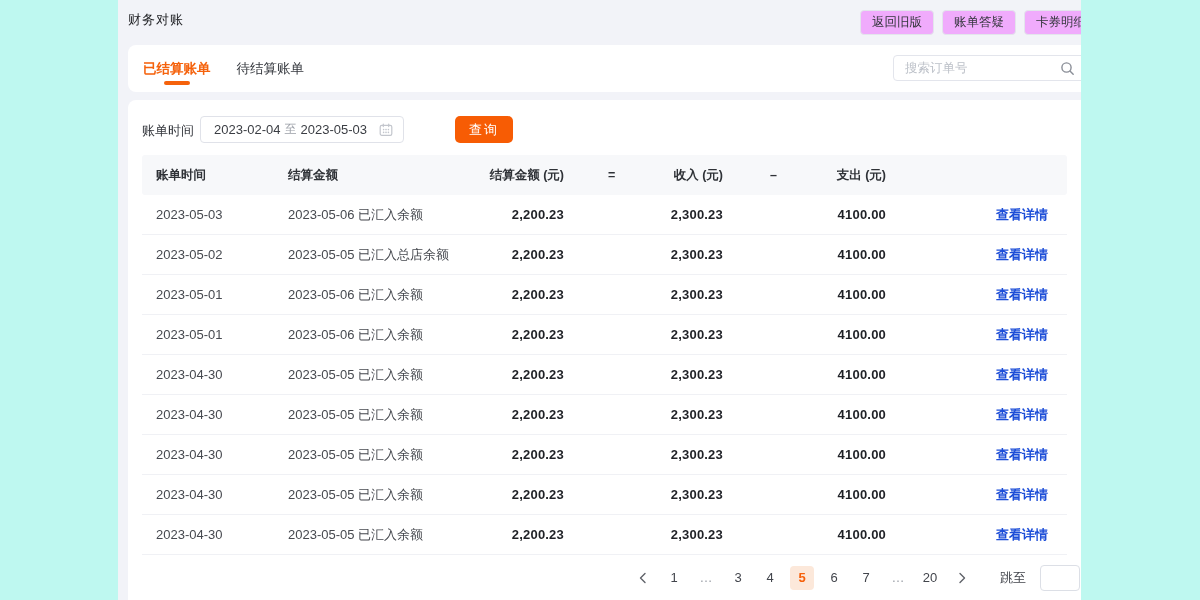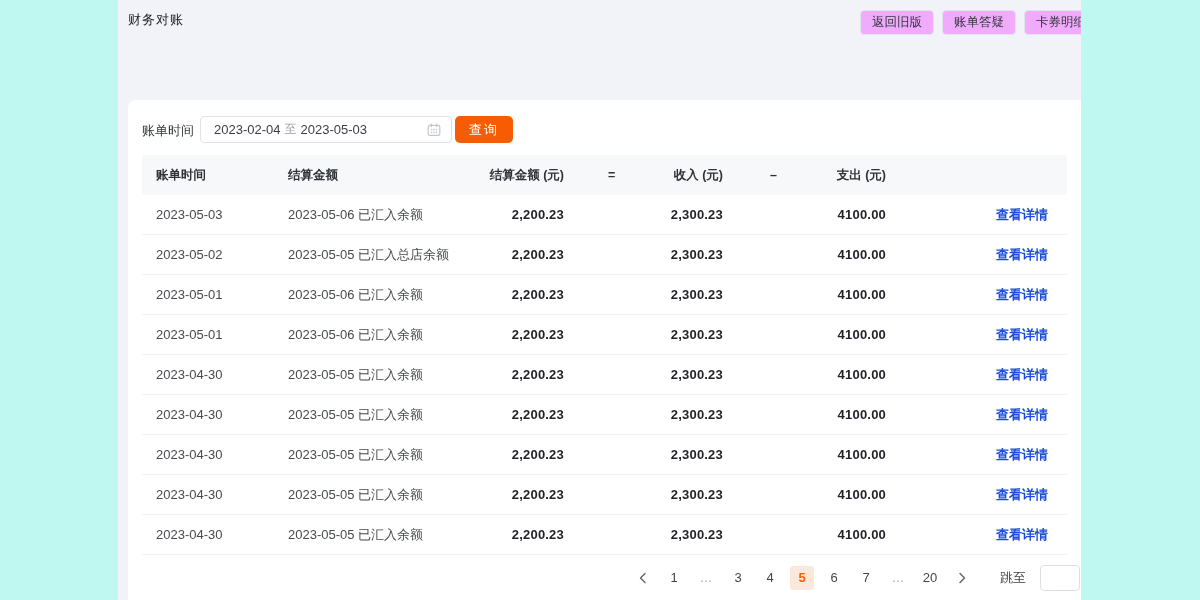--- a/index.html
+++ b/index.html
@@ -53,21 +53,21 @@
   .search-box input::placeholder { color:#BCC0C8; }
   .icon-svg { display:block; }
   
   .main-card {
     position:absolute; left:10px; top:100px; width:990px; height:500px;
     background:#FFFFFF; border-radius:8px 8px 0 0;
   }
   .filter-row { position:relative; height:55px; }
   .filter-label { position:absolute; left:14px; top:22px; font-size:13px; color:#33363C; }
   .date-range {
-    position:absolute; left:72px; top:16px; width:252px; height:27px;
+    position:absolute; left:72px; top:16px; width:204px; height:27px;
     border:1px solid #E0E2E9; border-radius:4px; background:#fff;
     display:flex; align-items:center; gap:4px; padding:0 9px 0 13px;
     font-size:13px; color:#3A3D43; cursor:pointer;
   }
   .date-sep { color:#9CA0A8; font-size:12px; }
   .date-range .cal { margin-left:auto; }
   .query-btn {
     position:absolute; left:327px; top:16px; width:58px; height:27px;
     background:#F75C04; color:#FFFFFF; border:none; border-radius:5px;
     font-size:13px; font-family:inherit; cursor:pointer; letter-spacing:2px;
@@ -118,20 +118,35 @@
 
 <div class="viewport">
 
   <div class="page-title">财务对账</div>
   <div class="header-actions">
     <button class="hbtn">返回旧版</button>
     <button class="hbtn">账单答疑</button>
     <button class="hbtn">卡券明细</button>
   </div>
 
+  <div class="tabs-card">
+    <div class="tabs">
+      <div class="tab active">已结算账单</div>
+      <div class="tab">待结算账单</div>
+    </div>
+    <div class="search-box">
+      <input type="text" placeholder="搜索订单号" style="">
+      <span class="icon">
+        <svg class="icon-svg" width="15" height="15" viewBox="0 0 15 15" fill="none">
+          <circle cx="6.5" cy="6.5" r="4.6" stroke="#8A8E97" stroke-width="1.4"></circle>
+          <line x1="10.2" y1="10.2" x2="13.2" y2="13.2" stroke="#8A8E97" stroke-width="1.4" stroke-linecap="round"></line>
+        </svg>
+      </span>
+    </div>
+  </div>
 
   <div class="main-card">
 
     <div class="filter-row">
       <span class="filter-label">账单时间</span>
       <div class="date-range">
         <span>2023-02-04</span>
         <span class="date-sep">至</span>
         <span>2023-05-03</span>
         <span class="cal">

